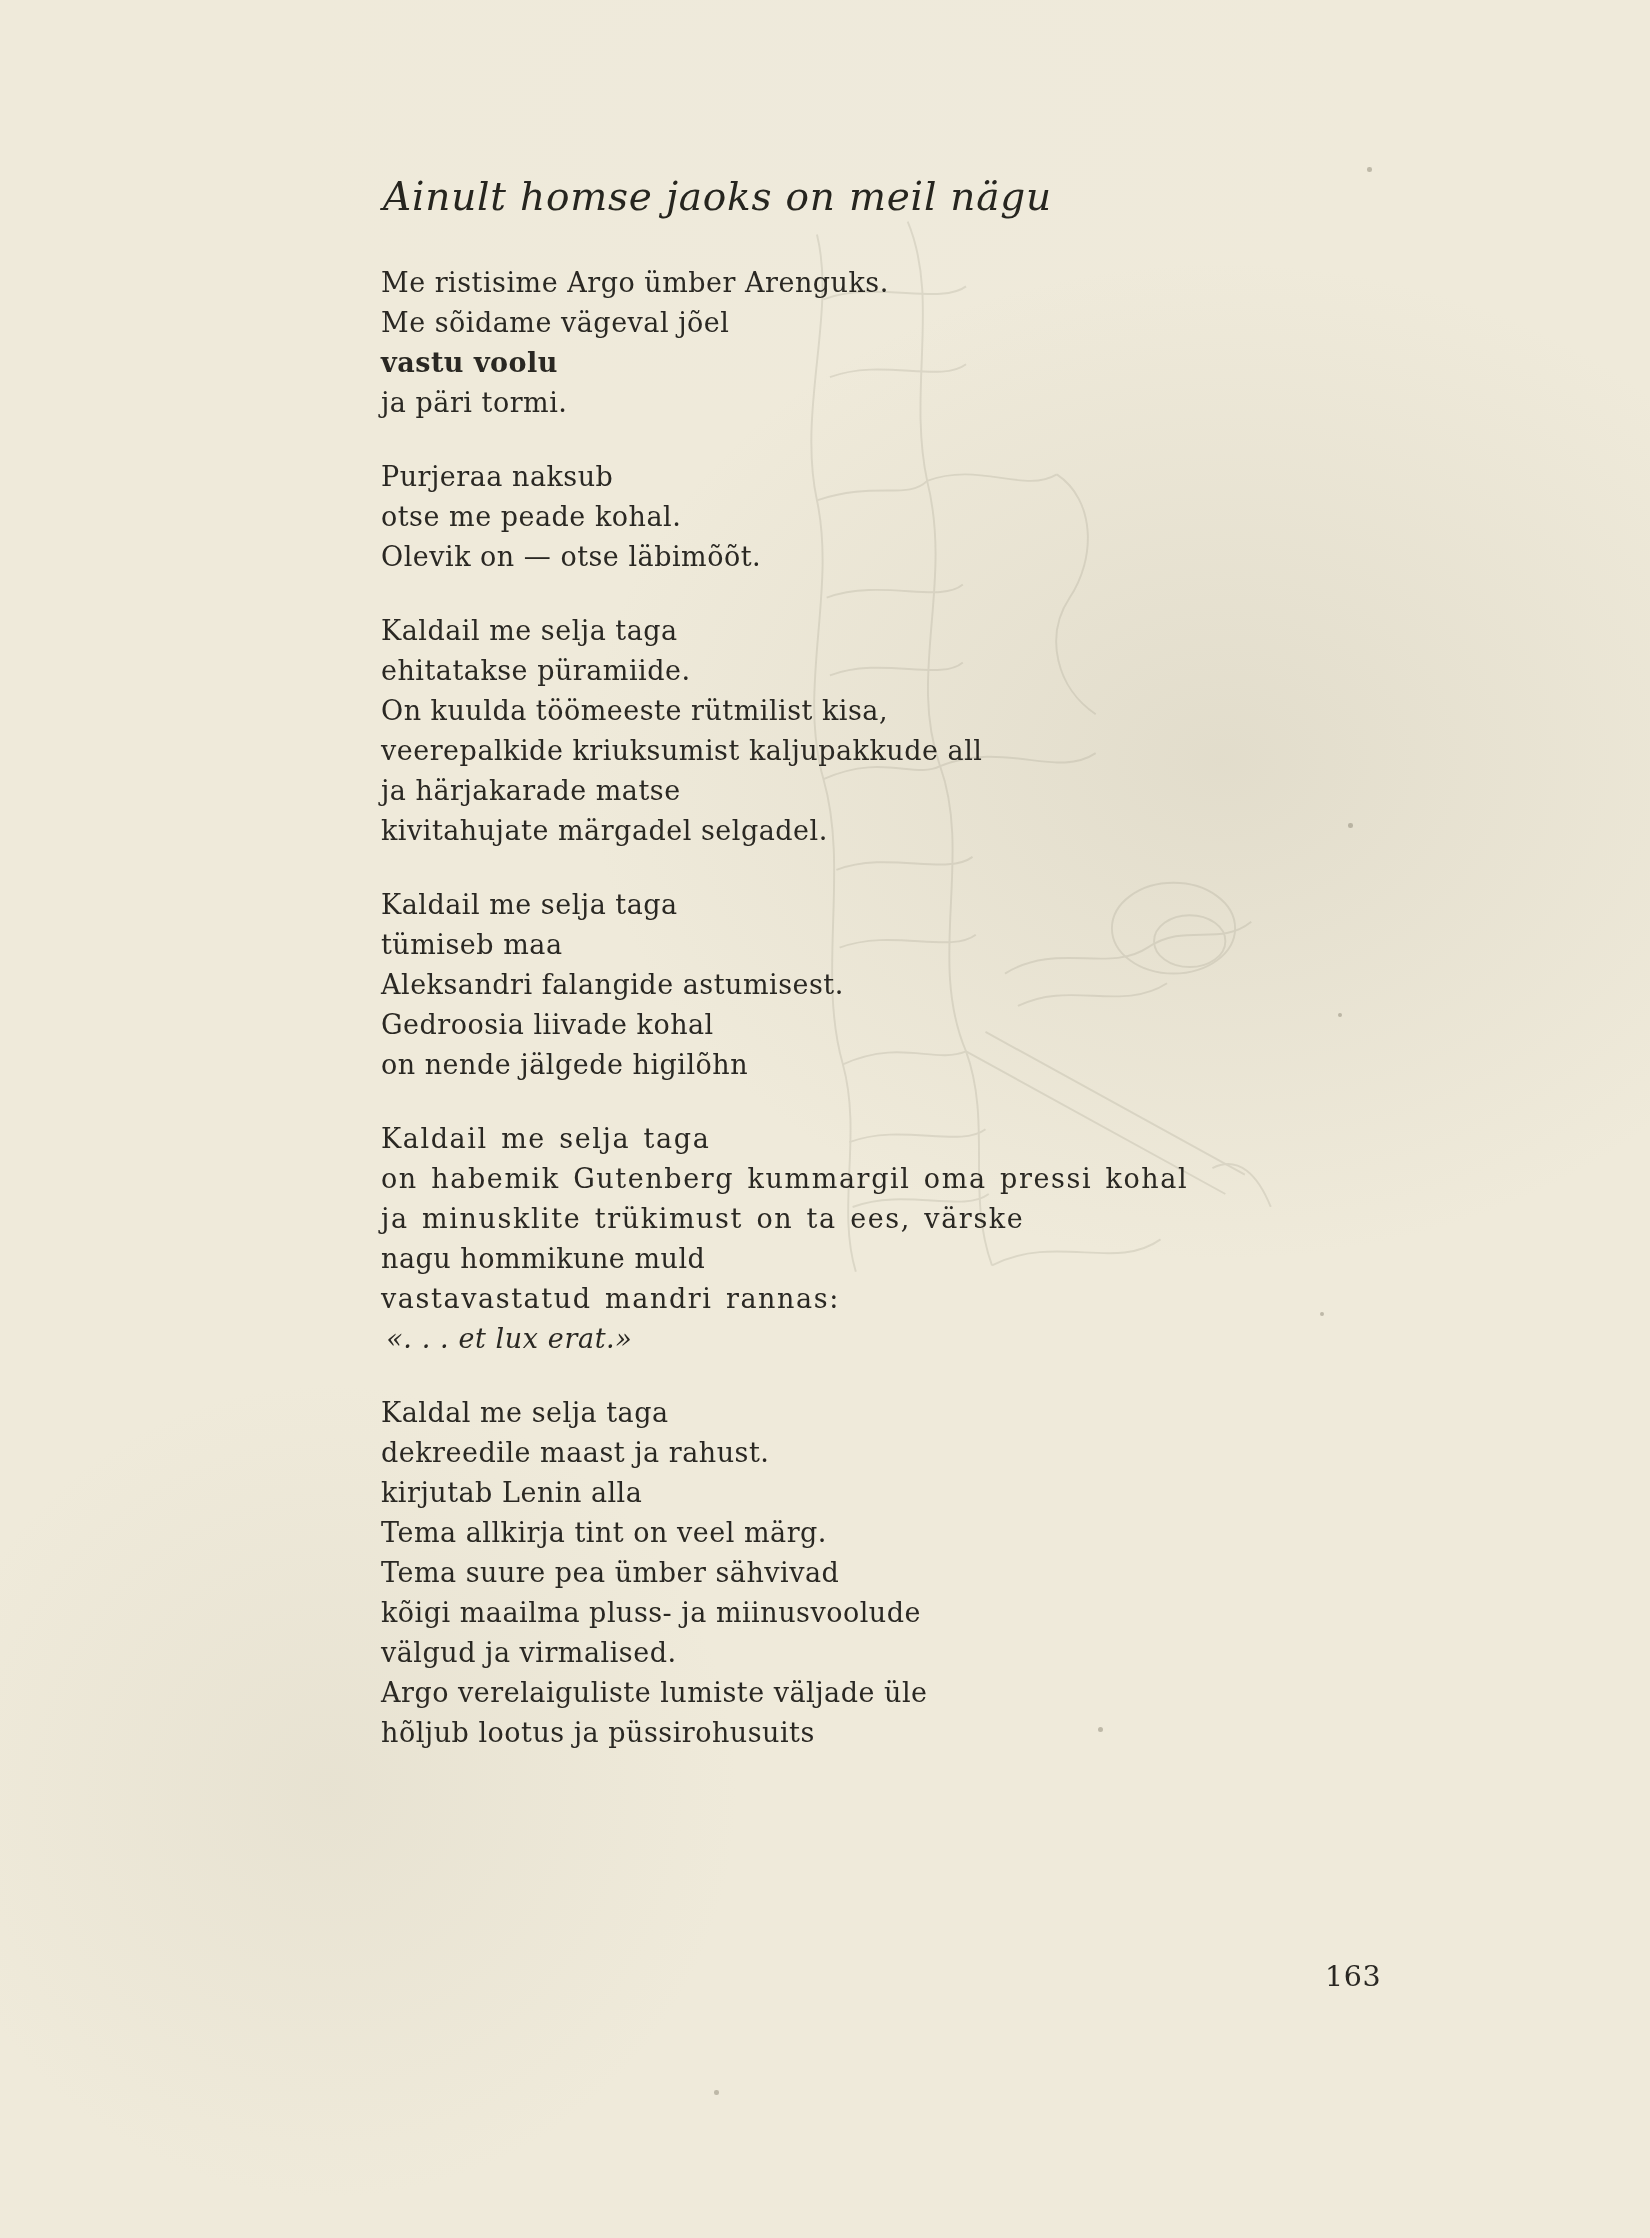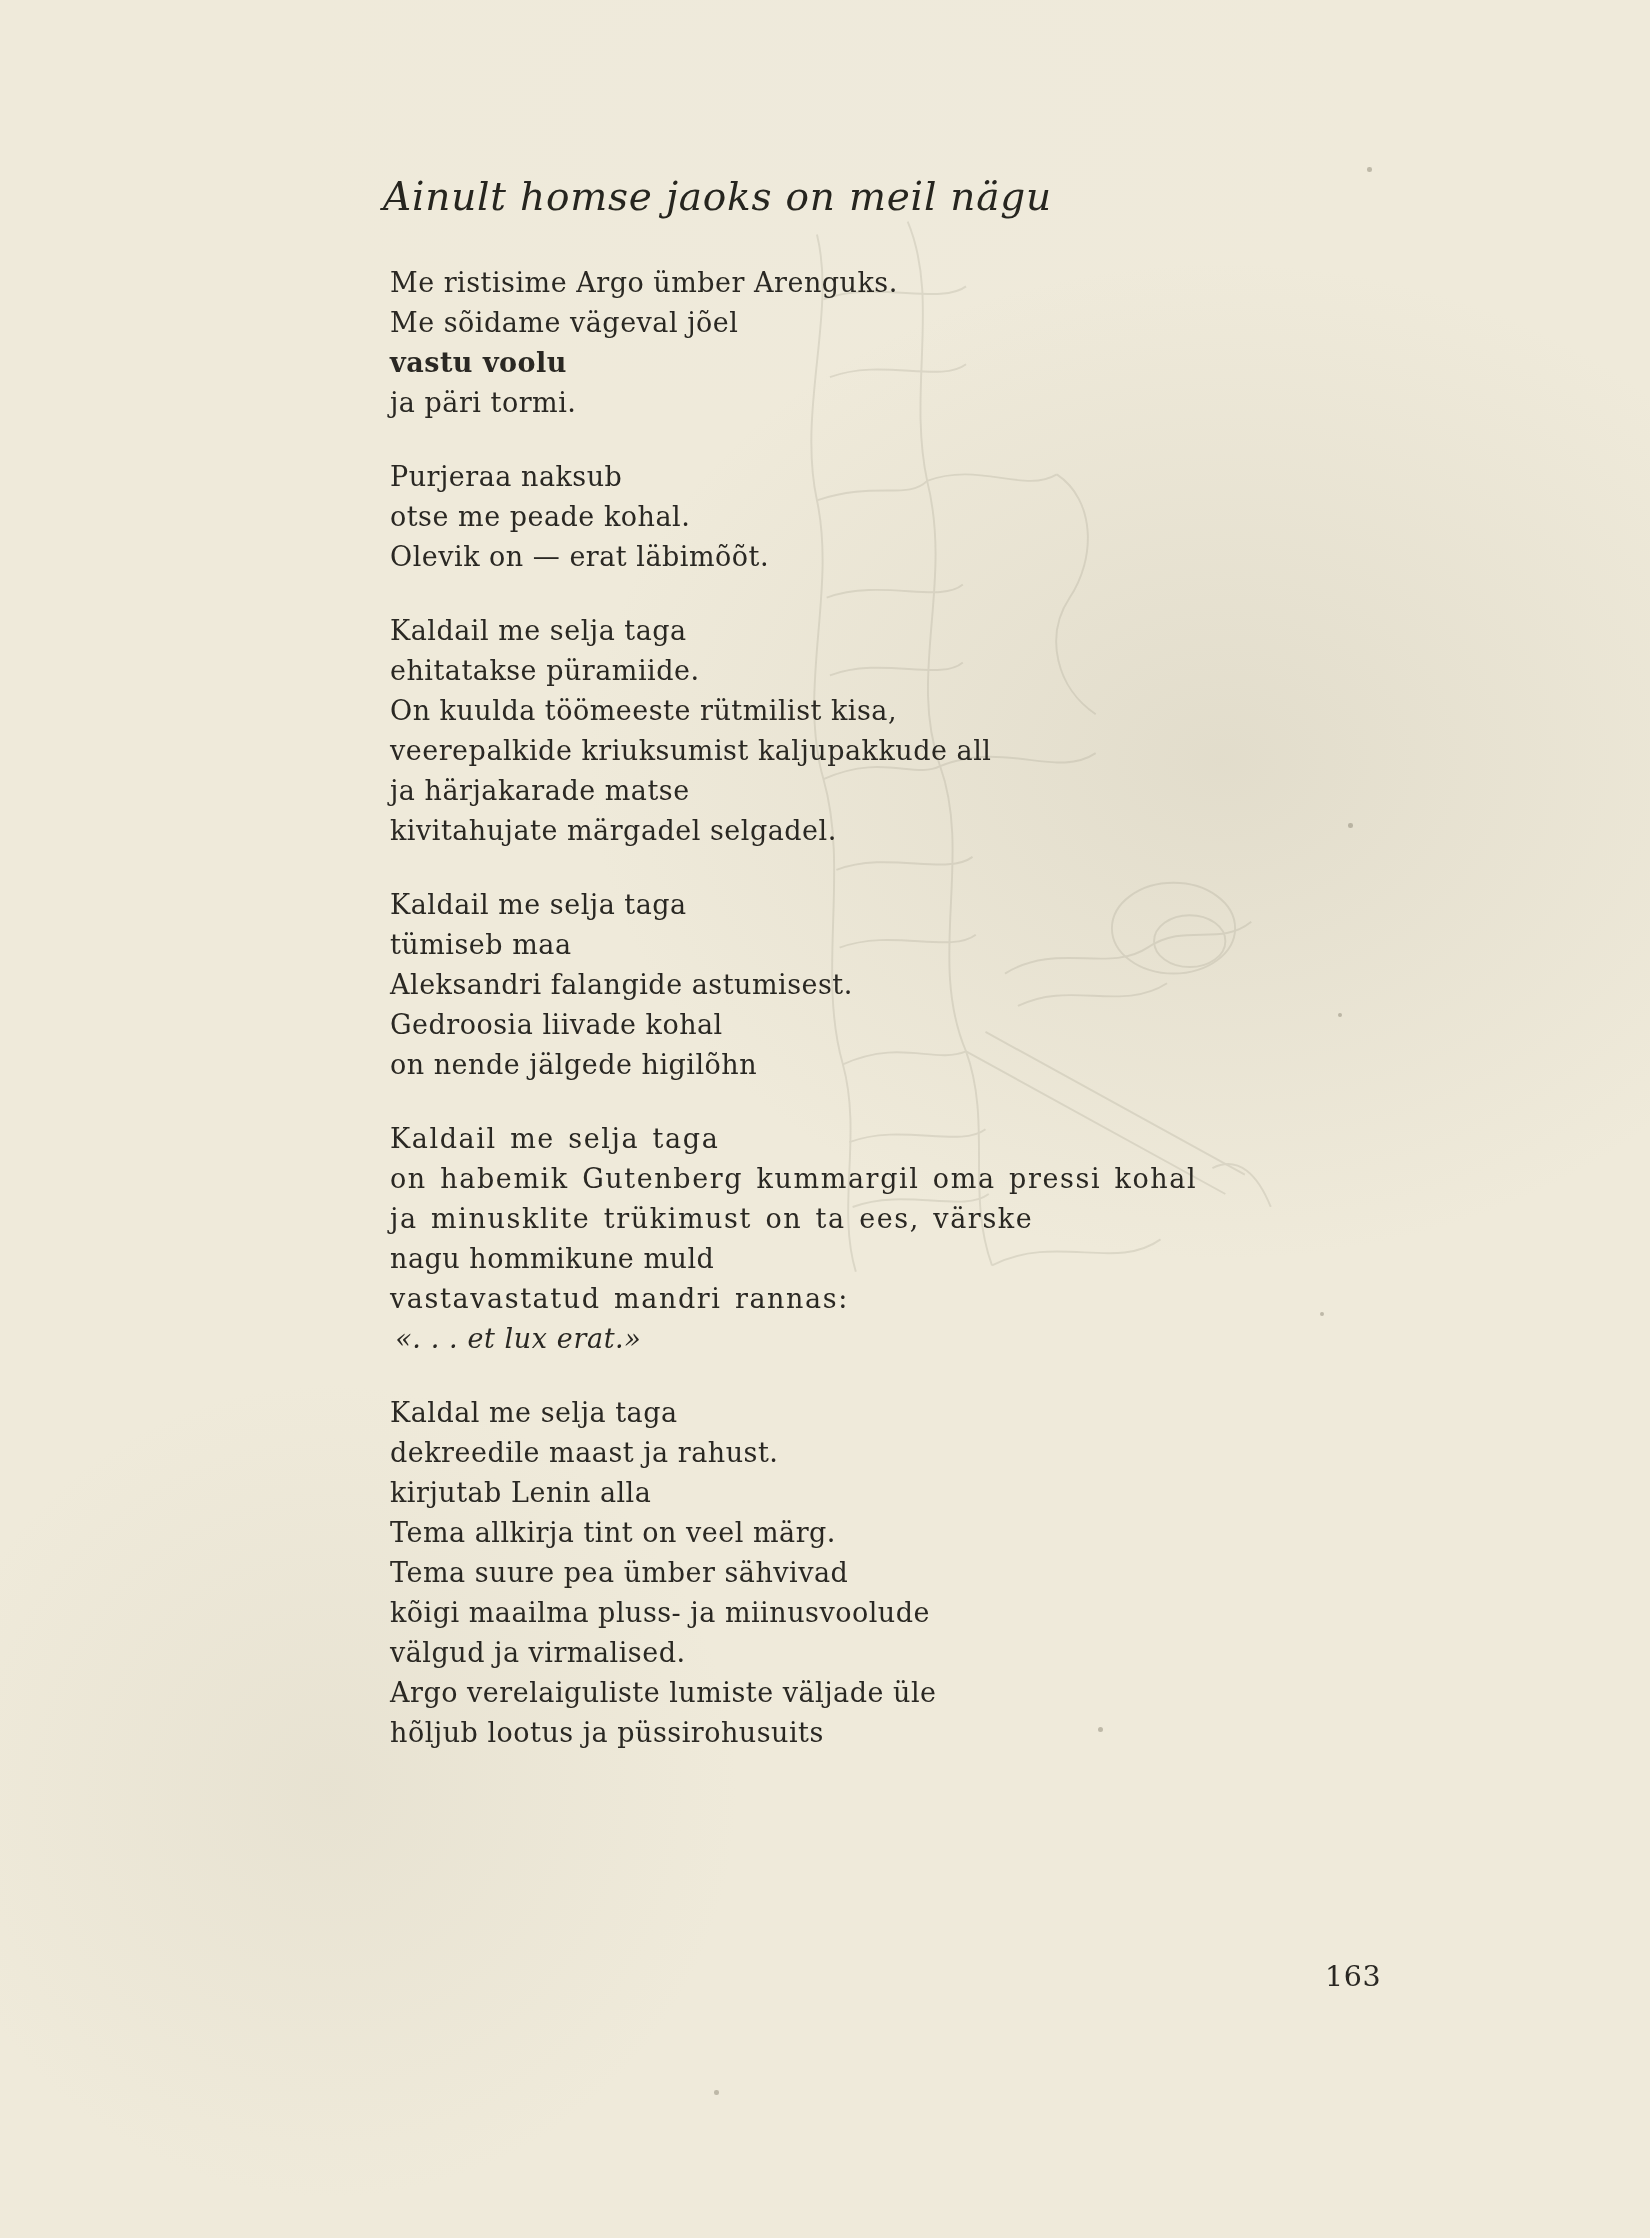--- a/index.html
+++ b/index.html
@@ -65,21 +65,21 @@
     font-family: "DejaVu Serif", "Liberation Serif", serif;
     font-size: 27px;
     line-height: 40px;
     color: #2a2823;
     letter-spacing: 0.5px;
   }
   .stanza {
     margin: 0 0 34px 0;
   }
   .stanza:last-child { margin-bottom: 0; }
-  .line { white-space: pre-wrap; margin-left: 9px; }
+  .line { white-space: pre-wrap; }
   .line.bold { font-weight: 700; letter-spacing: 0.5px; }
   .line.italic-quote {
     font-style: italic;
     padding-left: 5.2px;
     letter-spacing: 0.6px;
   }
   .line.tracked { letter-spacing: 1.6px; word-spacing: 3.2px; }
   .folio {
     position: absolute;
     left: 1325px;
@@ -165,21 +165,21 @@
       <div class="stanza">
         <div class="line">Me ristisime Argo ümber Arenguks.</div>
         <div class="line">Me sõidame vägeval jõel</div>
         <div class="line bold">vastu voolu</div>
         <div class="line">ja päri tormi.</div>
       </div>
 
       <div class="stanza">
         <div class="line">Purjeraa naksub</div>
         <div class="line">otse me peade kohal.</div>
-        <div class="line">Olevik on — erat läbimõõt.</div>
+        <div class="line">Olevik on — otse läbimõõt.</div>
       </div>
 
       <div class="stanza">
         <div class="line">Kaldail me selja taga</div>
         <div class="line">ehitatakse püramiide.</div>
         <div class="line">On kuulda töömeeste rütmilist kisa,</div>
         <div class="line">veerepalkide kriuksumist kaljupakkude all</div>
         <div class="line">ja härjakarade matse</div>
         <div class="line">kivitahujate märgadel selgadel.</div>
       </div>

